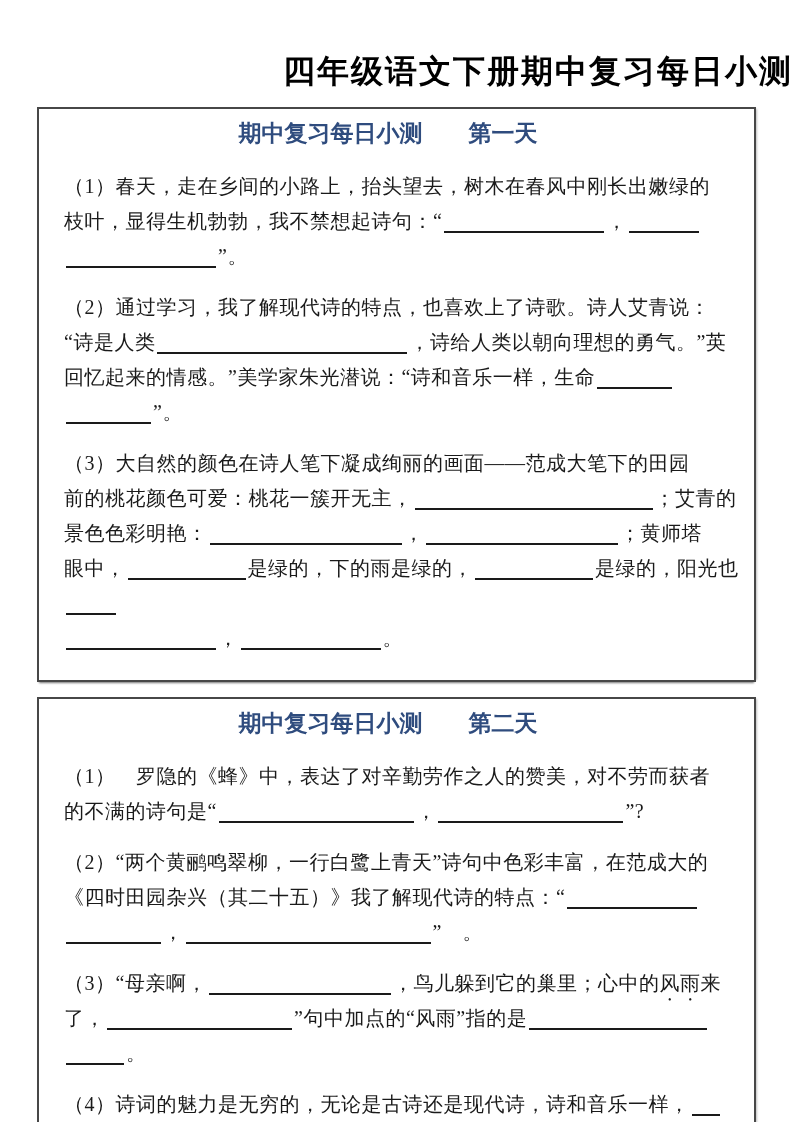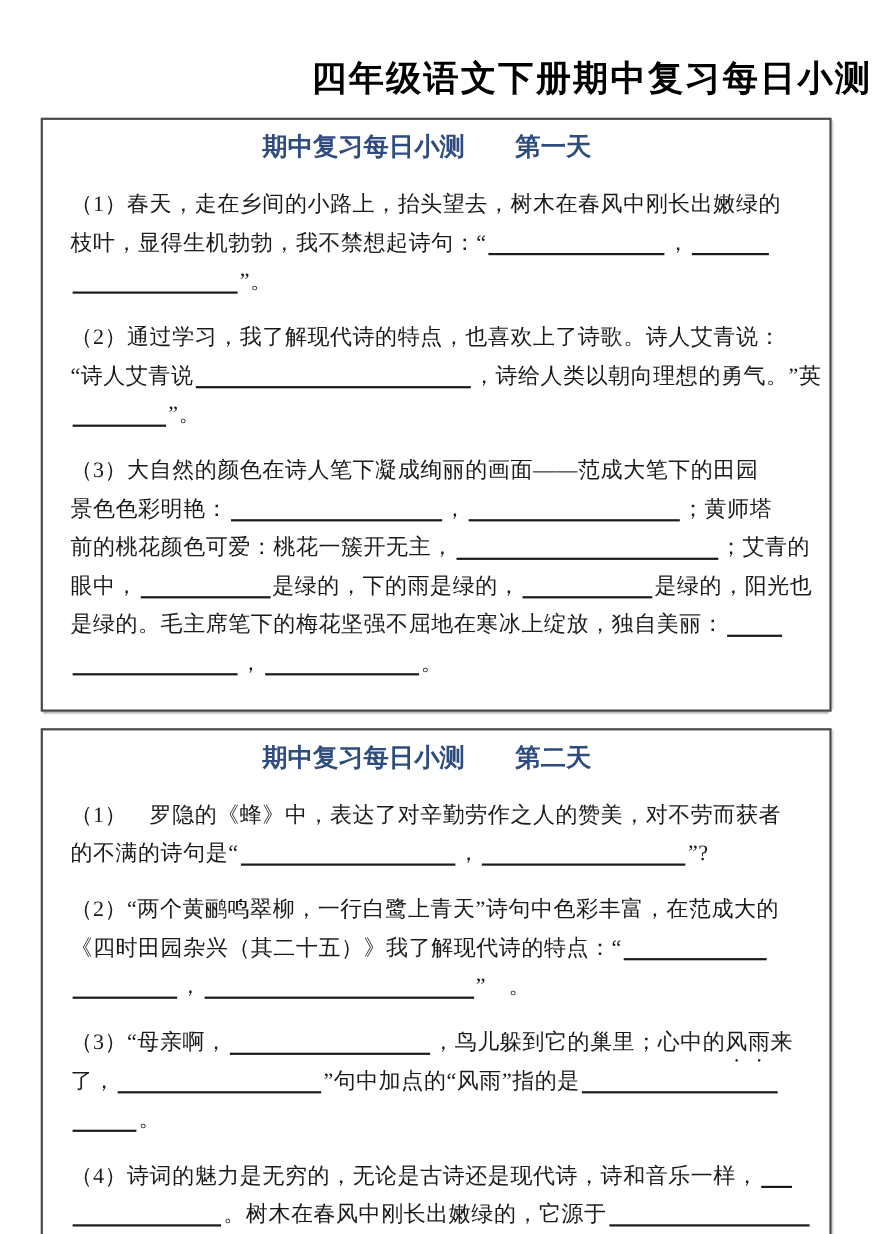--- a/index.html
+++ b/index.html
@@ -67,29 +67,30 @@
   <section class="box">
     <div class="section-heading">期中复习每日小测　　第一天</div>
     <div class="questions">
         <div class="question">
           <div class="line"><span>（1）春天，走在乡间的小路上，抬头望去，树木在春风中刚长出嫩绿的</span></div>
           <div class="line"><span>枝叶，显得生机勃勃，我不禁想起诗句：“</span><span class="blank" style="width: 160px;"></span><span>，</span><span class="blank" style="width: 70px;"></span></div>
           <div class="line"><span class="blank" style="width: 150px;"></span><span>”。</span></div>
         </div>
         <div class="question">
           <div class="line"><span>（2）通过学习，我了解现代诗的特点，也喜欢上了诗歌。诗人艾青说：</span></div>
-          <div class="line"><span>“诗人艾青说</span><span class="blank" style="width: 250px;"></span><span>，诗给人类以朝向理想的勇气。”英</span></div>
+          <div class="line"><span>“诗是人类</span><span class="blank" style="width: 250px;"></span><span>，诗给人类以朝向理想的勇气。”英</span></div>
+          <div class="line"><span>回忆起来的情感。”美学家朱光潜说：“诗和音乐一样，生命</span><span class="blank" style="width: 75px;"></span></div>
           <div class="line"><span class="blank" style="width: 85px;"></span><span>”。</span></div>
         </div>
         <div class="question">
           <div class="line"><span>（3）大自然的颜色在诗人笔下凝成绚丽的画面——范成大笔下的田园</span></div>
+          <div class="line"><span>前的桃花颜色可爱：桃花一簇开无主，</span><span class="blank" style="width: 238px;"></span><span>；艾青的</span></div>
           <div class="line"><span>景色色彩明艳：</span><span class="blank" style="width: 192px;"></span><span>，</span><span class="blank" style="width: 192px;"></span><span>；黄师塔</span></div>
-          <div class="line"><span>前的桃花颜色可爱：桃花一簇开无主，</span><span class="blank" style="width: 238px;"></span><span>；艾青的</span></div>
           <div class="line"><span>眼中，</span><span class="blank" style="width: 118px;"></span><span>是绿的，下的雨是绿的，</span><span class="blank" style="width: 118px;"></span><span>是绿的，阳光也</span></div>
-          <div class="line"><span>是绿的。毛主席笔下的梅花坚强不屈地在寒冰上绽放，独自美丽：</span><span class="blank" style="width: 50px;"></span></div>
+          <div class="line"><span class="blank" style="width: 50px;"></span></div>
           <div class="line"><span class="blank" style="width: 150px;"></span><span>，</span><span class="blank" style="width: 140px;"></span><span>。</span></div>
         </div>
       </div>
   </section>
 
   <section class="box">
     <div class="section-heading">期中复习每日小测　　第二天</div>
     <div class="questions">
         <div class="question">
           <div class="line"><span>（1）　罗隐的《蜂》中，表达了对辛勤劳作之人的赞美，对不劳而获者</span></div>

